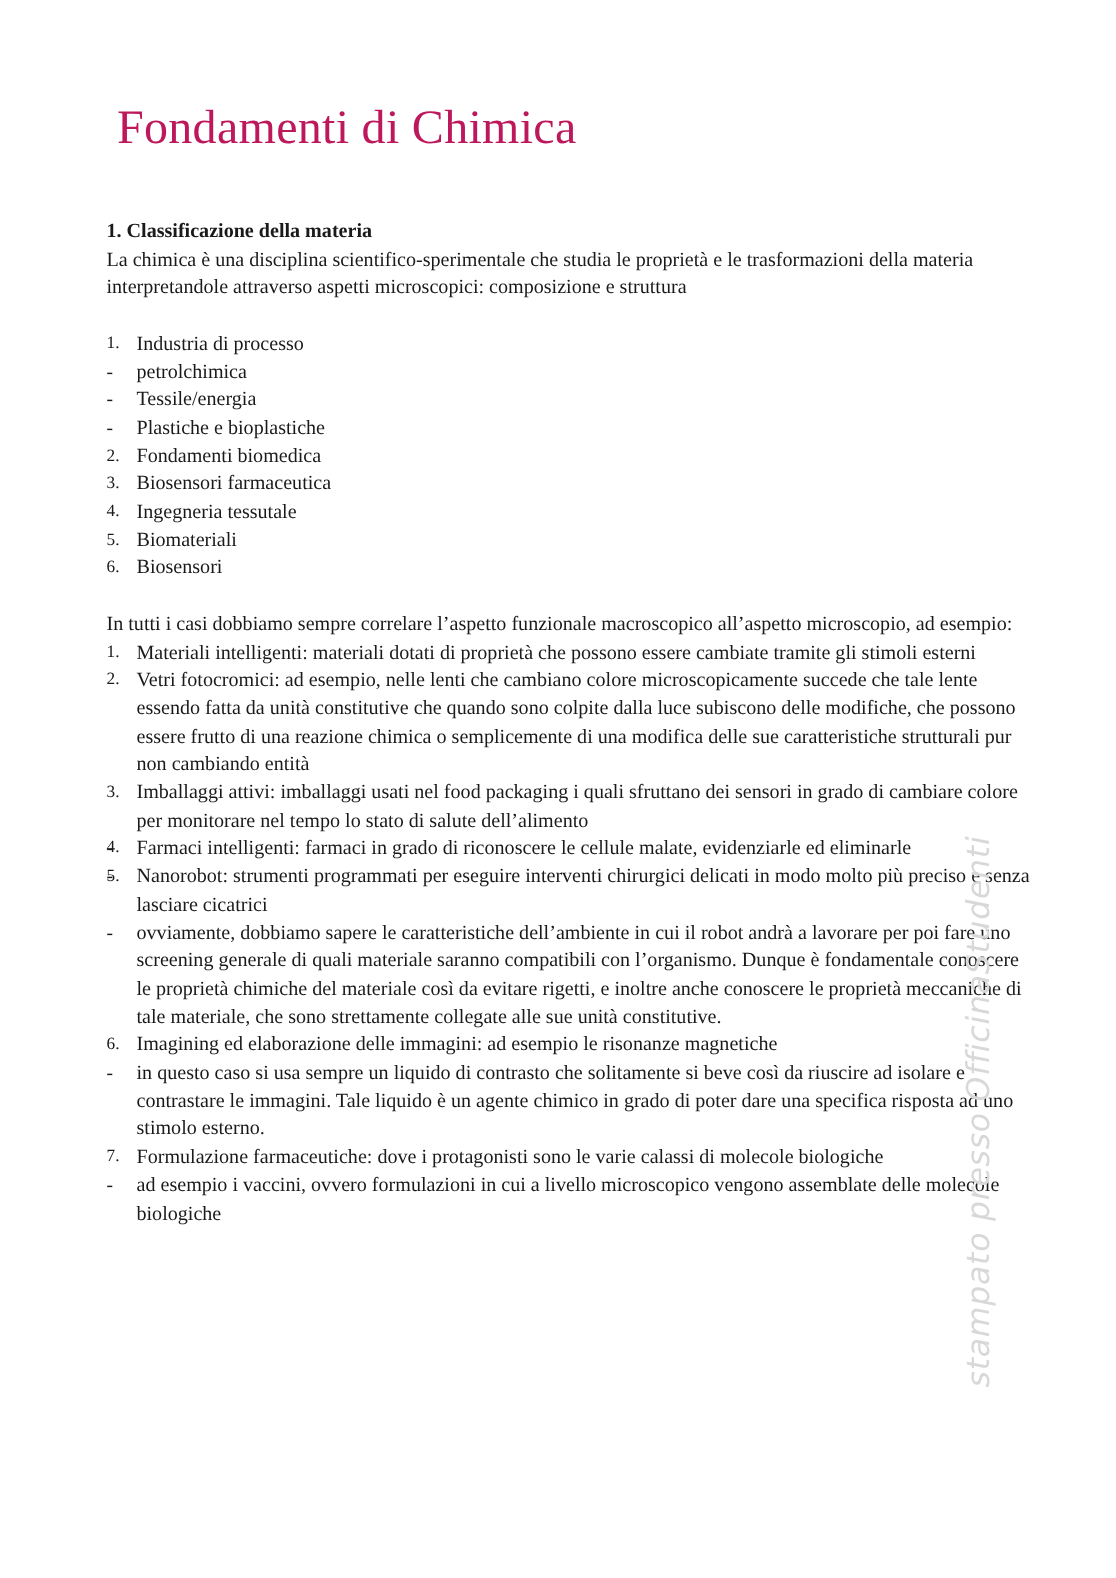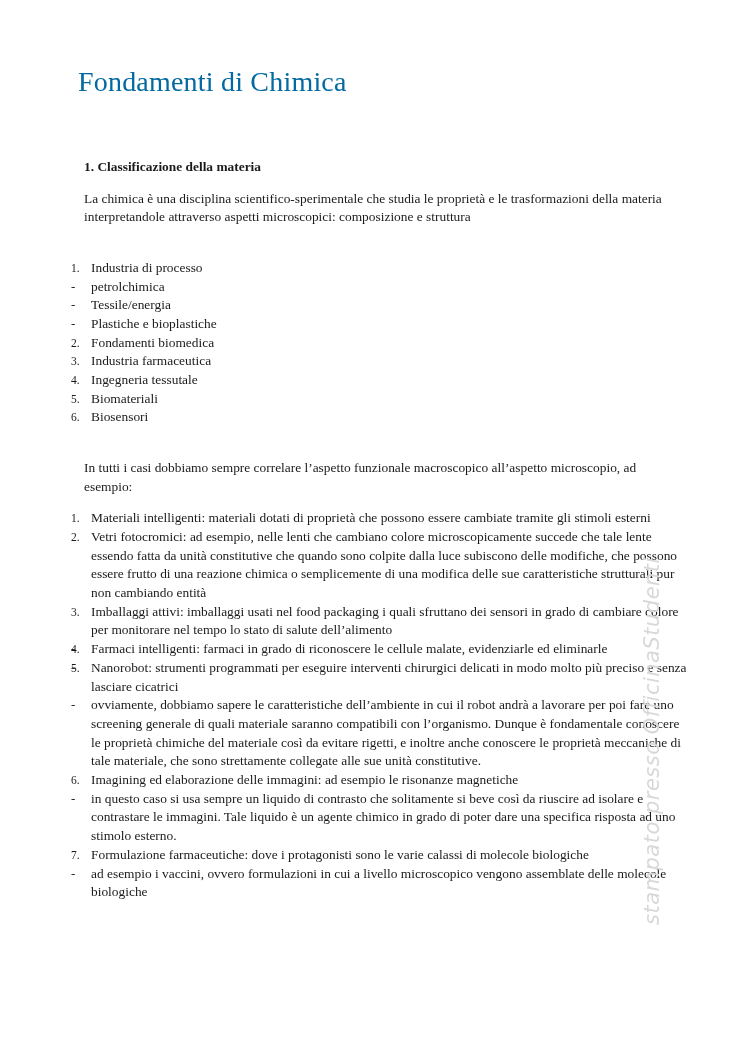--- a/index.html
+++ b/index.html
@@ -1,21 +1,21 @@
 <!DOCTYPE html>
 <html><head>
 <meta charset="utf-8">
 <style>
   html, body { margin: 0; padding: 0; background: #ffffff; }
   body { width: 744px; height: 1052px; position: relative; overflow: hidden;
          font-family: "Liberation Serif", "DejaVu Serif", serif; color: #1a1a1a; }
-  .title { position: absolute; left: 78px; top: 66px; font-size: 28px; color: #0369a1; letter-spacing: 0.2px; }
+  .title { position: absolute; left: 78px; top: 66px; font-size: 32px; color: #be185d; letter-spacing: 0.2px; }
   .content { position: absolute; left: 71px; top: 145px; width: 620px; font-size: 13.4px; line-height: 18.7px; }
   .h1 { font-weight: bold; }
-  .p { margin: 13px; }
+  .p { margin: 0; }
   .gap { height: 18.7px; }
   .li { position: relative; padding-left: 20px; }
   .marker { position: absolute; left: 0; top: 0; font-size: 11.5px; }
   .marker.dash { font-size: 13px; }
   .watermark { position: absolute; left: 640px; top: 525px; width: 400px; height: 30px;
                transform-origin: 0 0; transform: translate(0px, 400px) rotate(-90deg);
                font-family: "DejaVu Sans", sans-serif; font-style: italic; font-size: 21px;
                color: #d8d8d8; white-space: nowrap; letter-spacing: 0.5px; }
 </style>
 </head>
@@ -26,21 +26,21 @@
 <div class="content">
   <div class="p h1">1. Classificazione della materia</div>
   <div class="p">La chimica è una disciplina scientifico-sperimentale che studia le proprietà e le trasformazioni della materia interpretandole attraverso aspetti microscopici: composizione e struttura</div>
   <div class="gap"></div>
   <div id="list1">
       <div class="li"><span class="marker">1.</span><span>Industria di processo</span></div>
       <div class="li"><span class="marker dash">-</span><span>petrolchimica</span></div>
       <div class="li"><span class="marker dash">-</span><span>Tessile/energia</span></div>
       <div class="li"><span class="marker dash">-</span><span>Plastiche e bioplastiche</span></div>
       <div class="li"><span class="marker">2.</span><span>Fondamenti biomedica</span></div>
-      <div class="li"><span class="marker">3.</span><span>Industria farmaceutica</span></div>
+      <div class="li"><span class="marker">3.</span><span>Biosensori farmaceutica</span></div>
       <div class="li"><span class="marker">4.</span><span>Ingegneria tessutale</span></div>
       <div class="li"><span class="marker">5.</span><span>Biomateriali</span></div>
       <div class="li"><span class="marker">6.</span><span>Biosensori</span></div>
     </div>
   <div class="gap"></div>
   <div class="p">In tutti i casi dobbiamo sempre correlare l’aspetto funzionale macroscopico all’aspetto microscopio, ad esempio:</div>
   <div id="list2">
       <div class="li"><span class="marker">1.</span><span>Materiali intelligenti: materiali dotati di proprietà che possono essere cambiate tramite gli stimoli esterni</span></div>
       <div class="li"><span class="marker">2.</span><span>Vetri fotocromici: ad esempio, nelle lenti che cambiano colore microscopicamente succede che tale lente essendo fatta da unità constitutive che quando sono colpite dalla luce subiscono delle modifiche, che possono essere frutto di una reazione chimica o semplicemente di una modifica delle sue caratteristiche strutturali pur non cambiando entità</span></div>
       <div class="li"><span class="marker">3.</span><span>Imballaggi attivi: imballaggi usati nel food packaging i quali sfruttano dei sensori in grado di cambiare colore per monitorare nel tempo lo stato di salute dell’alimento</span></div>

